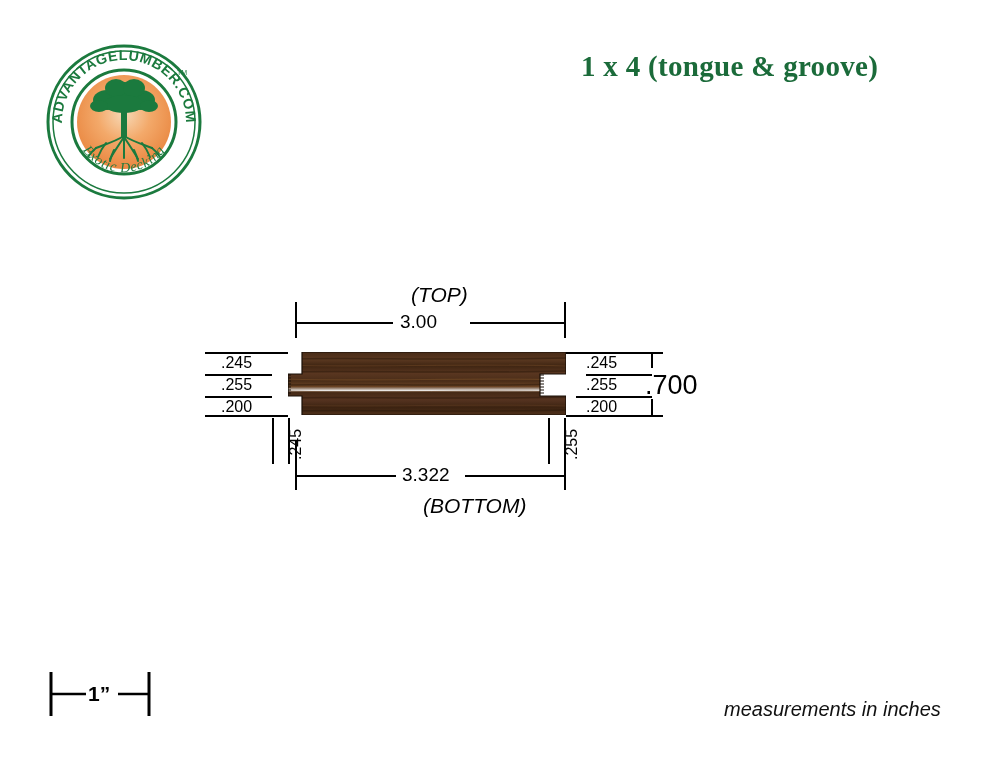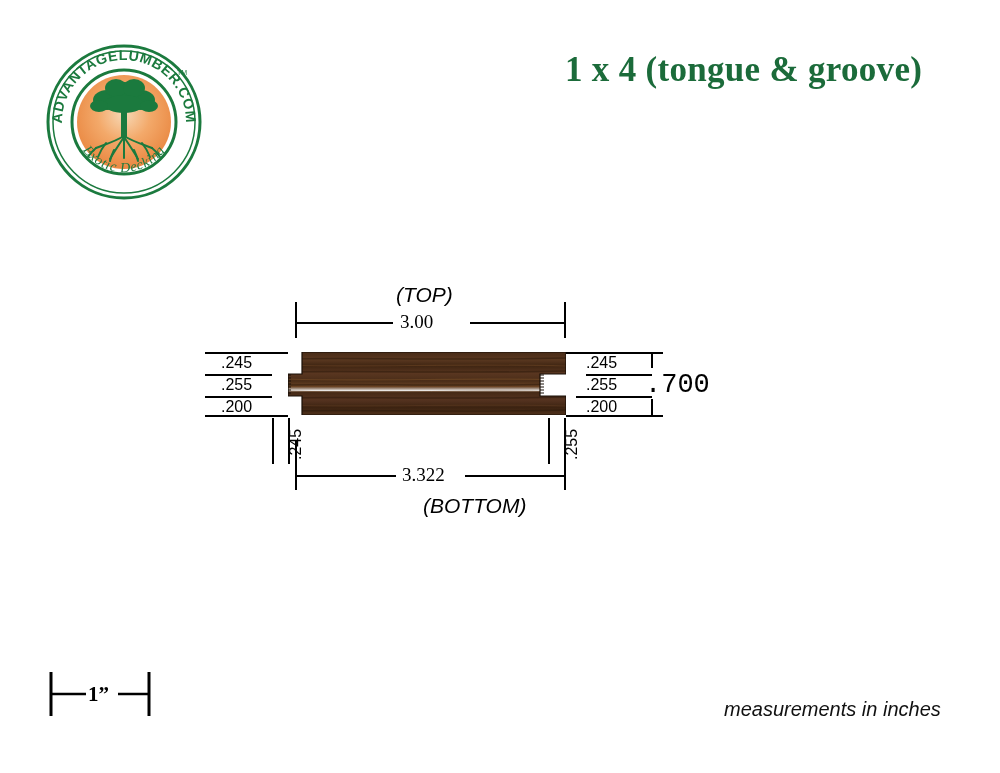--- a/index.html
+++ b/index.html
@@ -18,35 +18,35 @@
 
   
   #logo {
     left: 44px; top: 42px;
     width: 160px; height: 160px;
   }
   #logo svg { display: block; width: 160px; height: 160px; }
 
   
   #title {
-    left: 565px; top: 50px;
+    left: 581px; top: 50px;
     width: 410px;
     font-family: "Liberation Serif", serif;
     font-weight: bold;
-    font-size: 35px;
+    font-size: 29px;
     color: #1b6b3a;
     letter-spacing: 0.3px;
     white-space: nowrap;
   }
 
   
   .hline { background: #000; height: 2px; }
   .vline { background: #000; width: 2px; }
   .dimtxt {
-    font-family: Liberation Serif, serif;
+    font-family: Liberation Sans, sans-serif;
     font-size: 19px;
     color: #000;
     white-space: nowrap;
   }
   .italic-label {
     font-family: "Liberation Sans", sans-serif;
     font-style: italic;
     font-size: 21px;
     color: #000;
     white-space: nowrap;
@@ -59,21 +59,21 @@
   }
   .rot-dim {
     font-family: "Liberation Sans", sans-serif;
     font-size: 16px;
     color: #000;
     white-space: nowrap;
     transform: rotate(-90deg);
     transform-origin: 0 0;
   }
   .big-dim {
-    font-family: Liberation Mono, monospace;
+    font-family: Liberation Sans, sans-serif;
     font-size: 27px;
     color: #000;
     white-space: nowrap;
   }
 
   
   #board-wrap { left: 288px; top: 352px; width: 278px; height: 63px; }
   #board-wrap svg { display: block; }
 
   
@@ -140,21 +140,21 @@
     </text>
     <text x="133" y="33" font-family="Liberation Sans, sans-serif" font-size="7" fill="#1b7a3e">TM</text>
     <text font-family="Liberation Serif, serif" font-size="14" font-style="italic" fill="#1b7a3e" letter-spacing="0.8">
       <textPath href="#arcBot" startOffset="50%" text-anchor="middle">Exotic Decking</textPath>
     </text>
   </svg>
 </div>
 
 <div class="abs" id="title">1 x 4 (tongue &amp; groove)</div>
 
-<div class="abs italic-label" style="left:396px; top:283px;">(TOP)</div>
+<div class="abs italic-label" style="left:411px; top:283px;">(TOP)</div>
 
 <div class="abs vline" style="left:295px; top:302px; height:36px;"></div>
 <div class="abs vline" style="left:564px; top:302px; height:36px;"></div>
 <div class="abs hline" style="left:295px; top:322px; width:98px;"></div>
 <div class="abs hline" style="left:470px; top:322px; width:96px;"></div>
 <div class="abs dimtxt" style="left:400px; top:311px;">3.00</div>
 
 <div class="abs hline" style="left:205px; top:352px; width:83px;"></div>
 <div class="abs small-dim" style="left:221px; top:354px;">.245</div>
 

